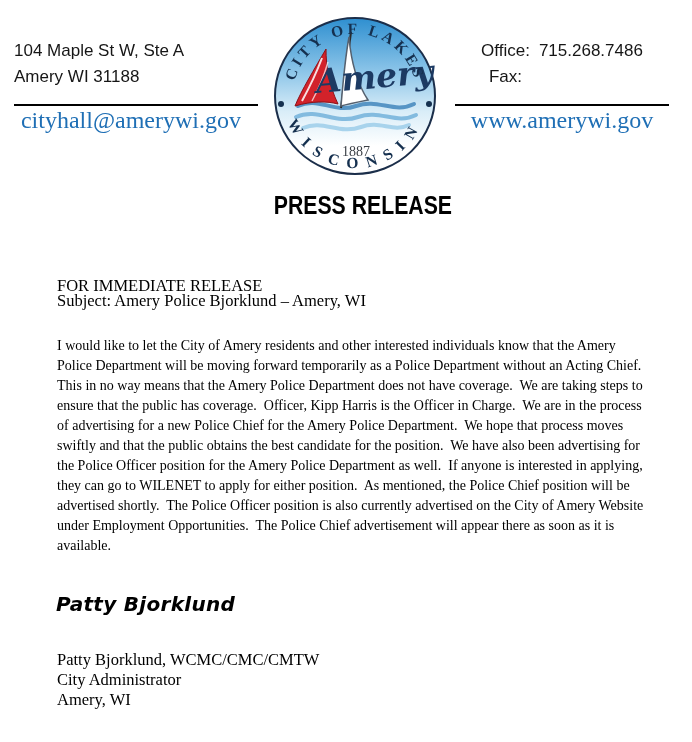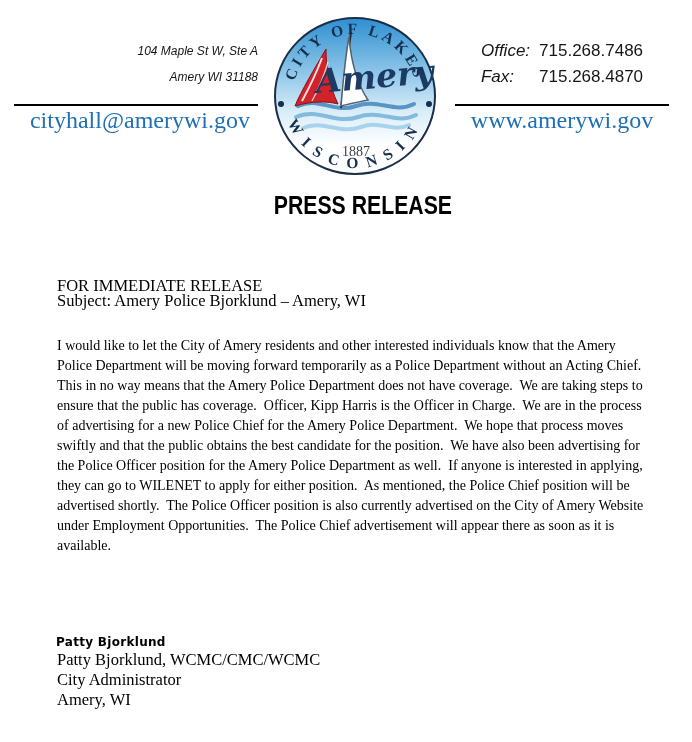--- a/index.html
+++ b/index.html
@@ -2,75 +2,74 @@
 <html><head>
 <meta charset="utf-8">
 <style>
   * { margin:0; padding:0; box-sizing:border-box; }
   html,body { background:#ffffff; }
   .page {
     position:relative; width:692px; height:742px; background:#ffffff;
     overflow:hidden; font-family:"Liberation Serif", serif; color:#000;
   }
   .addr {
-    position:absolute; left:14px; top:38px; width:244px; text-align:right;
-    font-family:"Liberation Sans", sans-serif; font-size:12px; line-height:26px; color:#161616;font-style:italic;
+    position:absolute; left:14px; top:38px; width:244px; text-align:left;
+    font-family:"Liberation Sans", sans-serif; font-size:17px; line-height:26px; color:#161616;
   }
   .phones {
     position:absolute; left:455px; top:38px; width:214px;
     font-family:"Liberation Sans", sans-serif; font-size:17px; line-height:26px; color:#161616;
   }
   .phone-grid { display:grid; grid-template-columns:max-content max-content; column-gap:9px; justify-content:center; }
-  .phone-label { text-align:left;font-style:italic; }
+  .phone-label { text-align:center; }
   .rule { position:absolute; top:104px; height:0; border-top:2px solid #000; }
   .rule-left { left:14px; width:244px; }
   .rule-right { left:455px; width:214px; }
   .weblink {
     position:absolute; top:107px; text-align:center; font-size:24px;
     color:#1f6fb5; font-family:"Liberation Serif", serif; text-decoration:none; display:block;
   }
-  .link-left { left:18px; width:244px; }
+  .link-left { left:9px; width:244px; }
   .link-right { left:455px; width:214px; }
   .logo { position:absolute; left:272px; top:16px; width:166px; height:160px; }
   .title {
     position:absolute; left:17px; top:191px; width:692px; text-align:center;
     font-family:"Liberation Sans", sans-serif; font-weight:700; font-size:25px; color:#000;
   }
   .title span { display:inline-block; transform:scaleX(0.85); transform-origin:center; }
   .release  { position:absolute; left:57px; top:246px; font-size:16.5px;margin-top:30px; }
   .subject  { position:absolute; left:57px; top:291px; font-size:16.5px; }
   .par {
     position:absolute; left:57px; top:336px; width:592px;
     font-size:14px; line-height:20px; white-space:pre-wrap;
   }
   .sig {
     position:absolute; left:56px; top:592px;
-    font-family:"DejaVu Sans", sans-serif; font-weight:bold; 
-    font-size:12px; letter-spacing:0.3px;margin-top:43px;
+    font-family:"DejaVu Sans", sans-serif; font-weight:bold; font-style:italic;
+    font-size:20px; letter-spacing:0.3px;
   }
   .signoff { position:absolute; left:57px; top:650px; font-size:16.5px; line-height:20px; }
 </style>
 </head>
 <body>
 
 <div class="page">
 
   <div class="addr">
     <div>104 Maple St W, Ste A</div>
     <div>Amery WI 31188</div>
   </div>
   <div class="rule rule-left"></div>
   <a class="weblink link-left" href="#">cityhall@amerywi.gov</a>
 
   <div class="phones">
     <div class="phone-grid">
       <div class="phone-label">Office:</div>
       <div>715.268.7486</div>
       <div class="phone-label">Fax:</div>
-      <div>715.268.4870</div>
     </div>
   </div>
   <div class="rule rule-right"></div>
   <a class="weblink link-right" href="#">www.amerywi.gov</a>
 
   <svg class="logo" viewBox="0 0 166 160" xmlns="http://www.w3.org/2000/svg">
     <defs>
       <linearGradient id="skyGrad" x1="0" y1="0" x2="0" y2="1">
         <stop offset="0" stop-color="#2e8fd0"></stop>
         <stop offset="0.35" stop-color="#8ec6e9"></stop>
@@ -115,18 +114,18 @@
     <span>PRESS RELEASE</span>
   </div>
 
   <div class="release">FOR IMMEDIATE RELEASE</div>
   <div class="subject">Subject: Amery Police Bjorklund – Amery, WI</div>
   <div class="par">I would like to let the City of Amery residents and other interested individuals know that the Amery Police Department will be moving forward temporarily as a Police Department without an Acting Chief.  This in no way means that the Amery Police Department does not have coverage.  We are taking steps to ensure that the public has coverage.  Officer, Kipp Harris is the Officer in Charge.  We are in the process of advertising for a new Police Chief for the Amery Police Department.  We hope that process moves swiftly and that the public obtains the best candidate for the position.  We have also been advertising for the Police Officer position for the Amery Police Department as well.  If anyone is interested in applying, they can go to WILENET to apply for either position.  As mentioned, the Police Chief position will be advertised shortly.  The Police Officer position is also currently advertised on the City of Amery Website under Employment Opportunities.  The Police Chief advertisement will appear there as soon as it is available.</div>
 
   <div class="sig">Patty Bjorklund</div>
 
   <div class="signoff">
-    <div>Patty Bjorklund, WCMC/CMC/WCMC</div>
+    <div>Patty Bjorklund, WCMC/CMC/CMTW</div>
     <div>City Administrator</div>
     <div>Amery, WI</div>
   </div>
 
 </div>
 
 </body></html>

